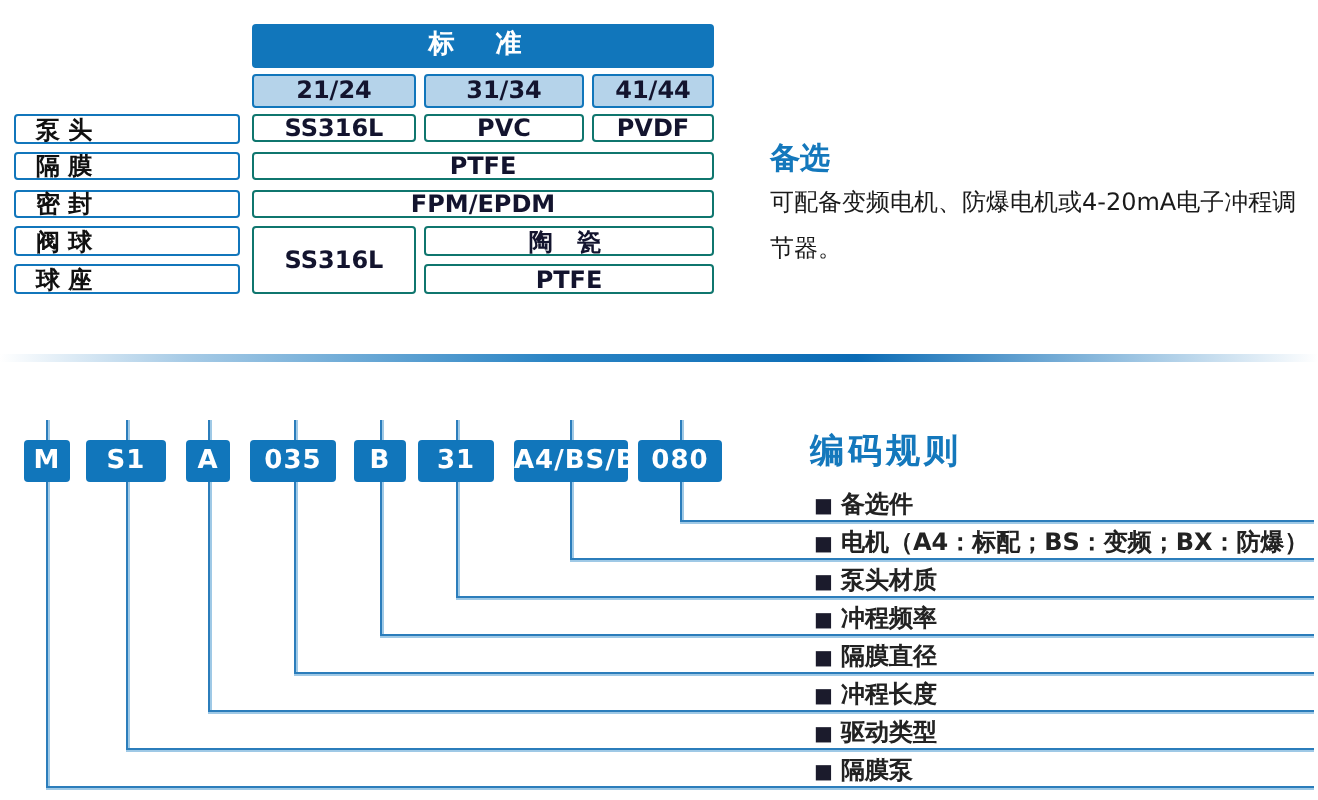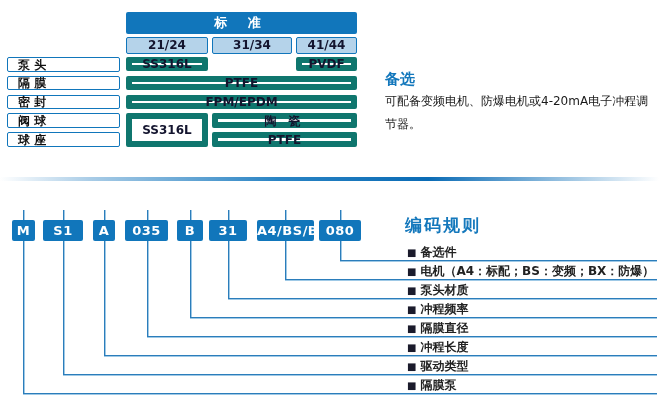--- a/index.html
+++ b/index.html
@@ -4,21 +4,21 @@
 <style>
   html,body{margin:0;padding:0;background:#fff;}
   #page{position:relative;width:659px;height:400px;background:#fff;overflow:hidden;
         font-family:"DejaVu Sans",sans-serif;}
   .abs{position:absolute;box-sizing:border-box;}
   
   .tbl-header{background:#1176bb;color:#fff;font-weight:bold;font-size:13px;
               text-align:center;letter-spacing:8px;line-height:22px;border-radius:2px;}
   .tbl-colhead{background:#b5d3ea;border:1px solid #1176bb;color:#13142e;font-weight:bold;
                font-size:12px;text-align:center;line-height:15px;border-radius:2px;}
-  .tbl-cell{background:#fff;border:6px solid #0f766e;color:#13142e;font-weight:bold;
+  .tbl-cell{background:#fff;border:1px solid #0f766e;color:#13142e;font-weight:bold;
             font-size:12px;text-align:center;line-height:12px;border-radius:2px;
             display:flex;align-items:center;justify-content:center;}
   .row-label{background:#fff;border:1px solid #1176bb;color:#111;font-weight:bold;
              font-size:12px;line-height:12px;border-radius:2px;display:flex;
              align-items:center;padding-left:10px;}
   .footnote{font-size:11px;color:#1a1a1a;line-height:14px;white-space:nowrap;}
   
   .opt-title{color:#1478bc;font-weight:bold;font-size:15px;}
   .opt-body{color:#1a1a1a;font-weight:normal;font-size:12px;line-height:23px;}
   
@@ -54,20 +54,21 @@
   <div class="abs row-label" style="left:7px;top:132px;width:113px;height:15px;">
       <span>球 座</span>
     </div>
 
   <div class="abs tbl-header" style="left:126px;top:12px;width:231px;height:22px;">标 准</div>
   <div class="abs tbl-colhead" style="left:126px;top:37px;width:82px;height:17px;">21/24</div>
   <div class="abs tbl-colhead" style="left:212px;top:37px;width:80px;height:17px;">31/34</div>
   <div class="abs tbl-colhead" style="left:296px;top:37px;width:61px;height:17px;">41/44</div>
 
   <div class="abs tbl-cell" style="left:126px;top:57px;width:82px;height:14px;">SS316L</div>
+  <div class="abs tbl-cell" style="left:212px;top:57px;width:80px;height:14px;">PVC</div>
   <div class="abs tbl-cell" style="left:296px;top:57px;width:61px;height:14px;">PVDF</div>
 
   <div class="abs tbl-cell" style="left:126px;top:76px;width:231px;height:14px;">PTFE</div>
 
   <div class="abs tbl-cell" style="left:126px;top:95px;width:231px;height:14px;">FPM/EPDM</div>
 
   <div class="abs tbl-cell" style="left:126px;top:113px;width:82px;height:34px;">SS316L</div>
   <div class="abs tbl-cell" style="left:212px;top:113px;width:145px;height:15px;letter-spacing:4px;">陶 瓷</div>
   <div class="abs tbl-cell" style="left:212px;top:132px;width:145px;height:15px;">PTFE</div>
 

